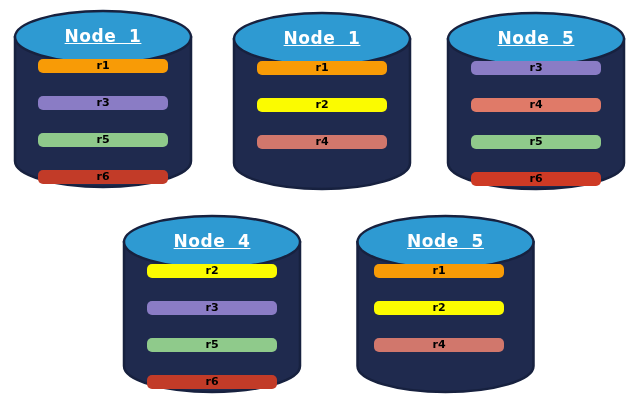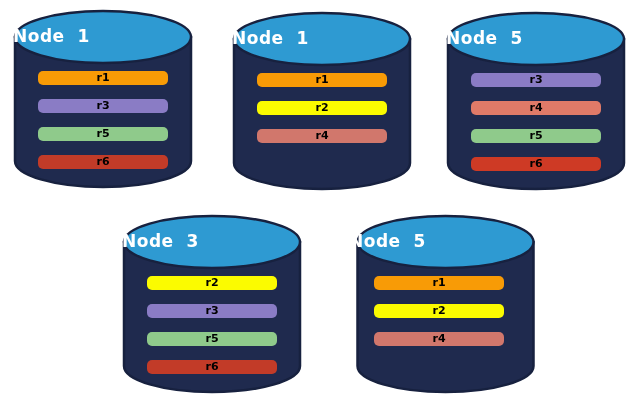--- a/index.html
+++ b/index.html
@@ -33,34 +33,36 @@
   .cyl-top {
     fill: var(--cyl_top);
     stroke: var(--cyl_stroke);
     stroke-width: 2.5;
   }
   .node-label {
     position: absolute;
     top: 19px;
     left: 0;
     width: 100%;
+    text-align: center;
     color: var(--node_label_text);
     font-size: 17px;
     font-weight: bold;
     white-space: pre;
     letter-spacing: 0.5px;
+    text-decoration: underline;
   }
   .bars {
     position: absolute;
-    top: 64px;
+    top: 52px;
     left: 25px;
     width: 130px;
     display: flex;
     flex-direction: column;
-    gap: 14px;
+    gap: 23px;
   }
   .bar {
     height: 14px;
     border-radius: 5px;
     display: flex;
     align-items: center;
     justify-content: center;
   }
   .bar span {
     color: var(--bar_label_text);
@@ -135,21 +137,21 @@
           <span>r6</span>
         </div>
     </div>
   </div>
 
   <div class="node" style="left:122px; top:212px;">
     <svg class="cyl" viewBox="0 0 180 186" aria-hidden="true">
       <path class="cyl-body" d="M2 30 L2 154 A88 26 0 0 0 178 154 L178 30 Z"></path>
       <ellipse class="cyl-top" cx="90" cy="30" rx="88" ry="26"></ellipse>
     </svg>
-    <div class="node-label">Node  3</div>
+    <div class="node-label">Node  4</div>
     <div class="bars">
       <div class="bar" style="background: rgb(251, 251, 0);">
           <span>r2</span>
         </div>
       <div class="bar" style="background: rgb(138, 124, 197);">
           <span>r3</span>
         </div>
       <div class="bar" style="background: rgb(143, 202, 139);">
           <span>r5</span>
         </div>

